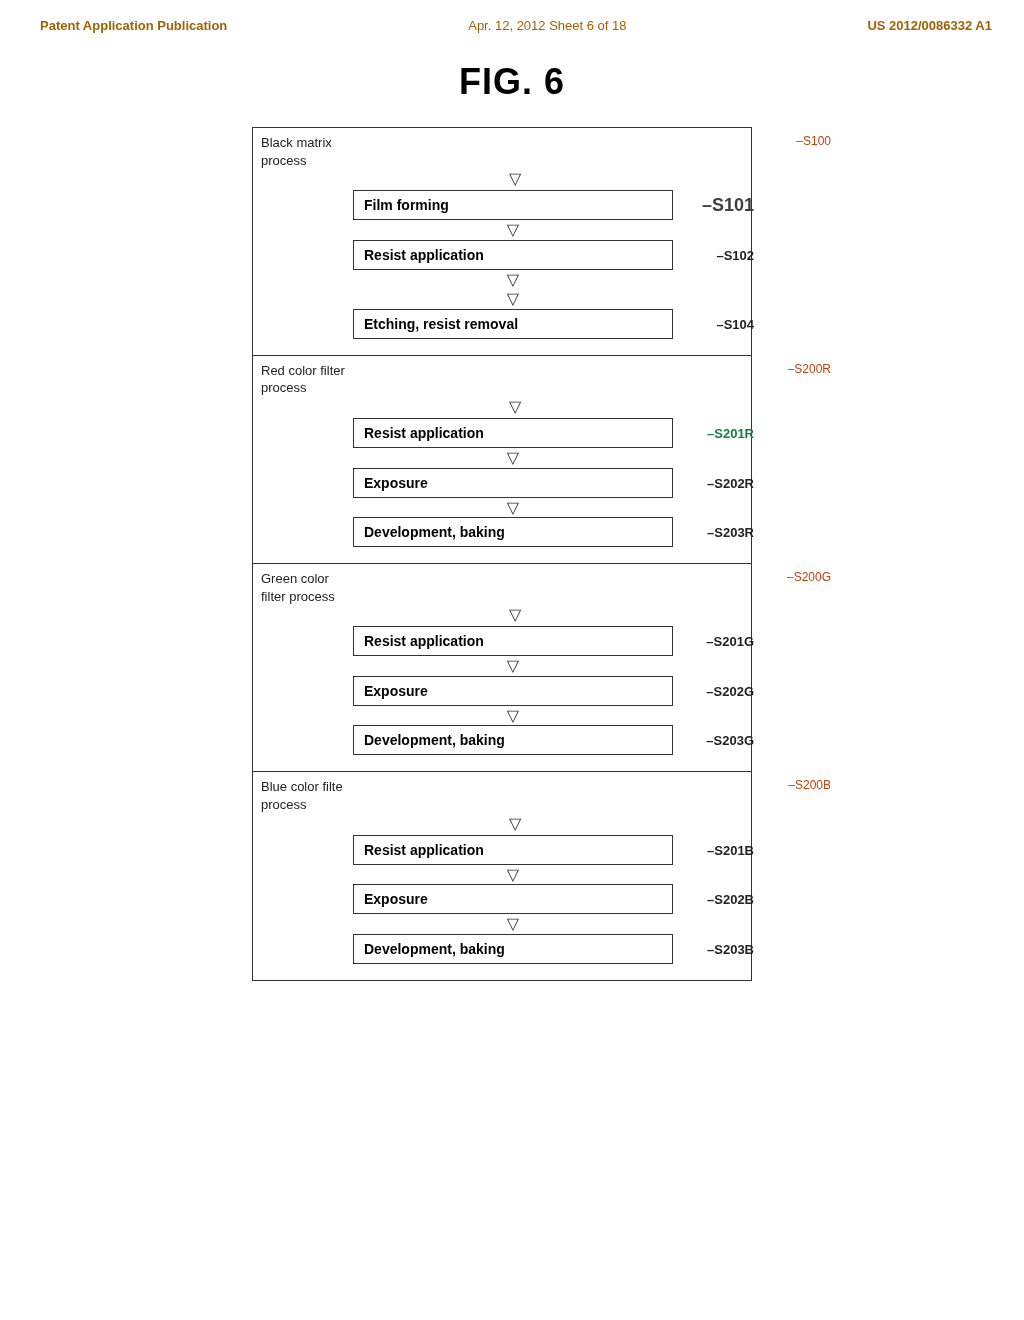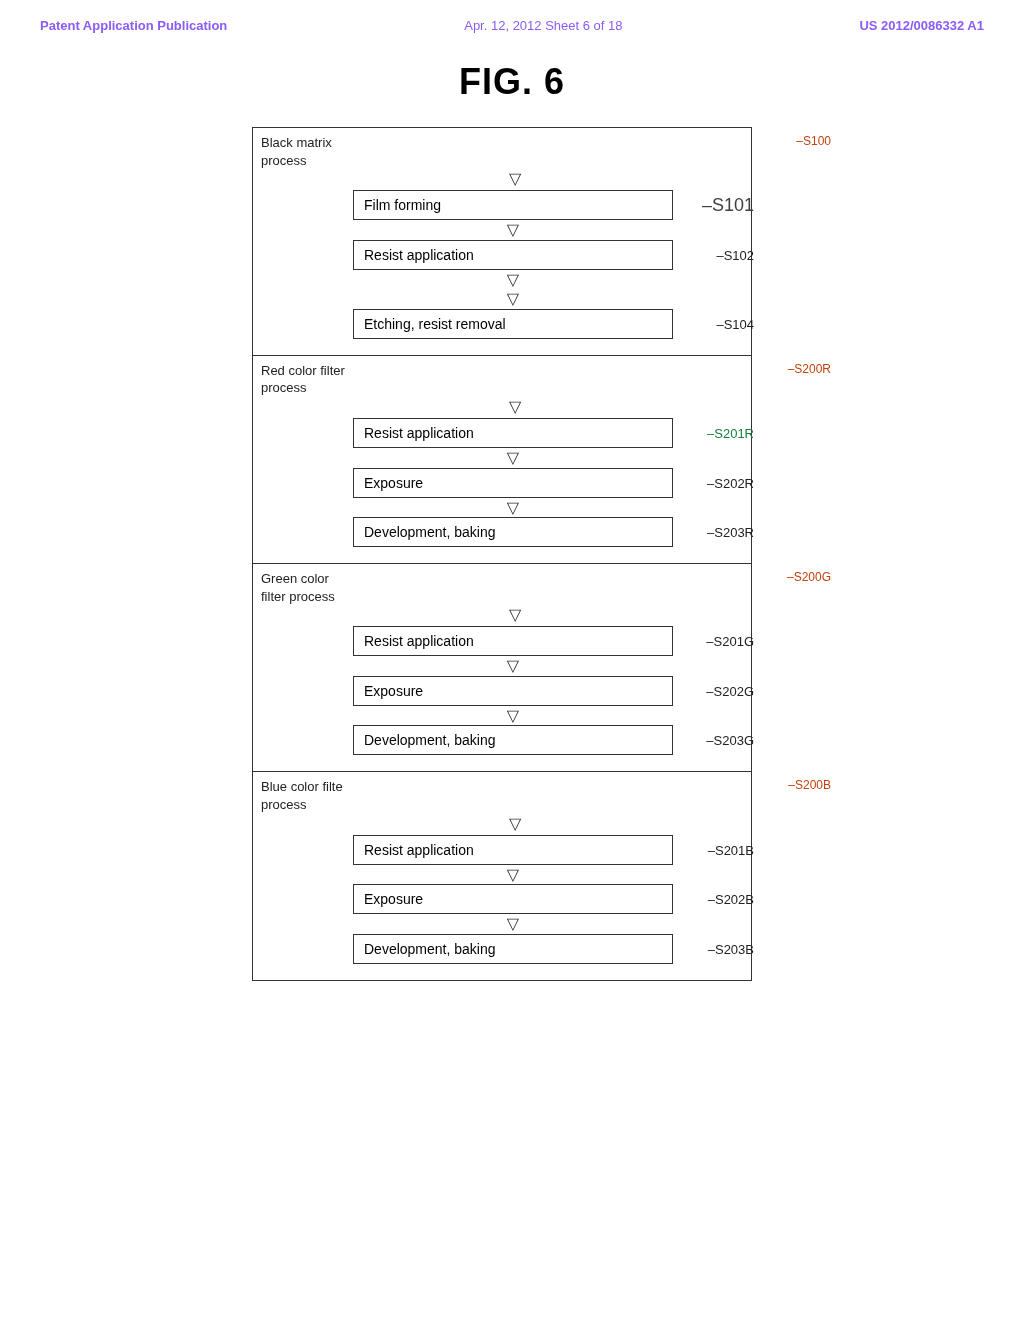--- a/index.html
+++ b/index.html
@@ -7,23 +7,23 @@
       background: #fff;
       font-family: Arial, sans-serif;
       width: 1024px;
       min-height: 1320px;
       position: relative;
     }
 
     .page-header {
       display: flex;
       justify-content: space-between;
-      padding: 18px 40px 10px 40px;
+      padding: 18px 32px 10px 40px;
       font-size: 13px;
-      color: #8b5cf6;
+      color: #a16207;
       border-bottom: none;
     }
 
     .fig-title {
       text-align: center;
       font-size: 36px;
       font-weight: bold;
       margin: 18px 0 24px 0;
       letter-spacing: 1px;
     }
@@ -71,20 +71,21 @@
       color: #c2410c;
     }
 
     .step-item {
       border: 1.5px solid #333;
       background: #fff;
       width: 100%;
       padding: 6px 10px;
       font-size: 14px;
       position: relative;
+      font-weight: bold;
     }
 
   </style>
 </head>
 <body>
 
 <div class="page-header">
   <span class="page-header-left">Patent Application Publication</span>
   <span class="page-header-center">Apr. 12, 2012  Sheet 6 of 18</span>
   <span class="page-header-right">US 2012/0086332 A1</span>

